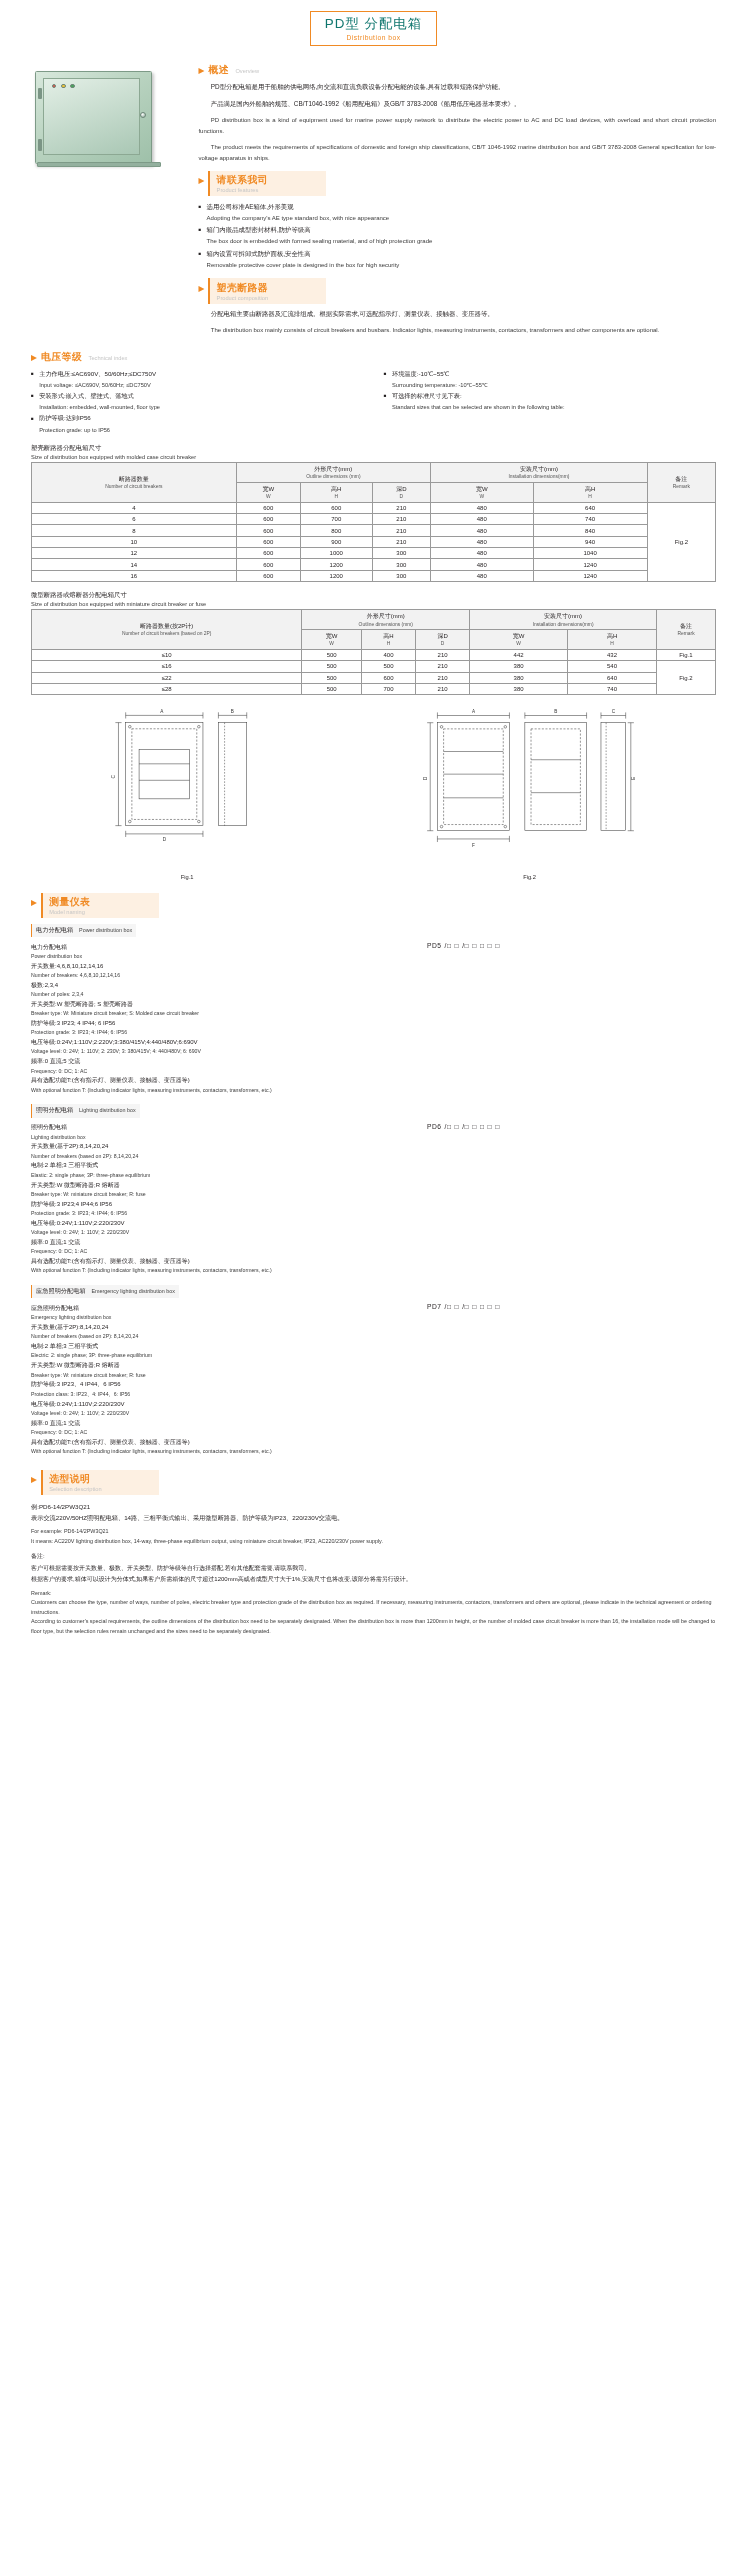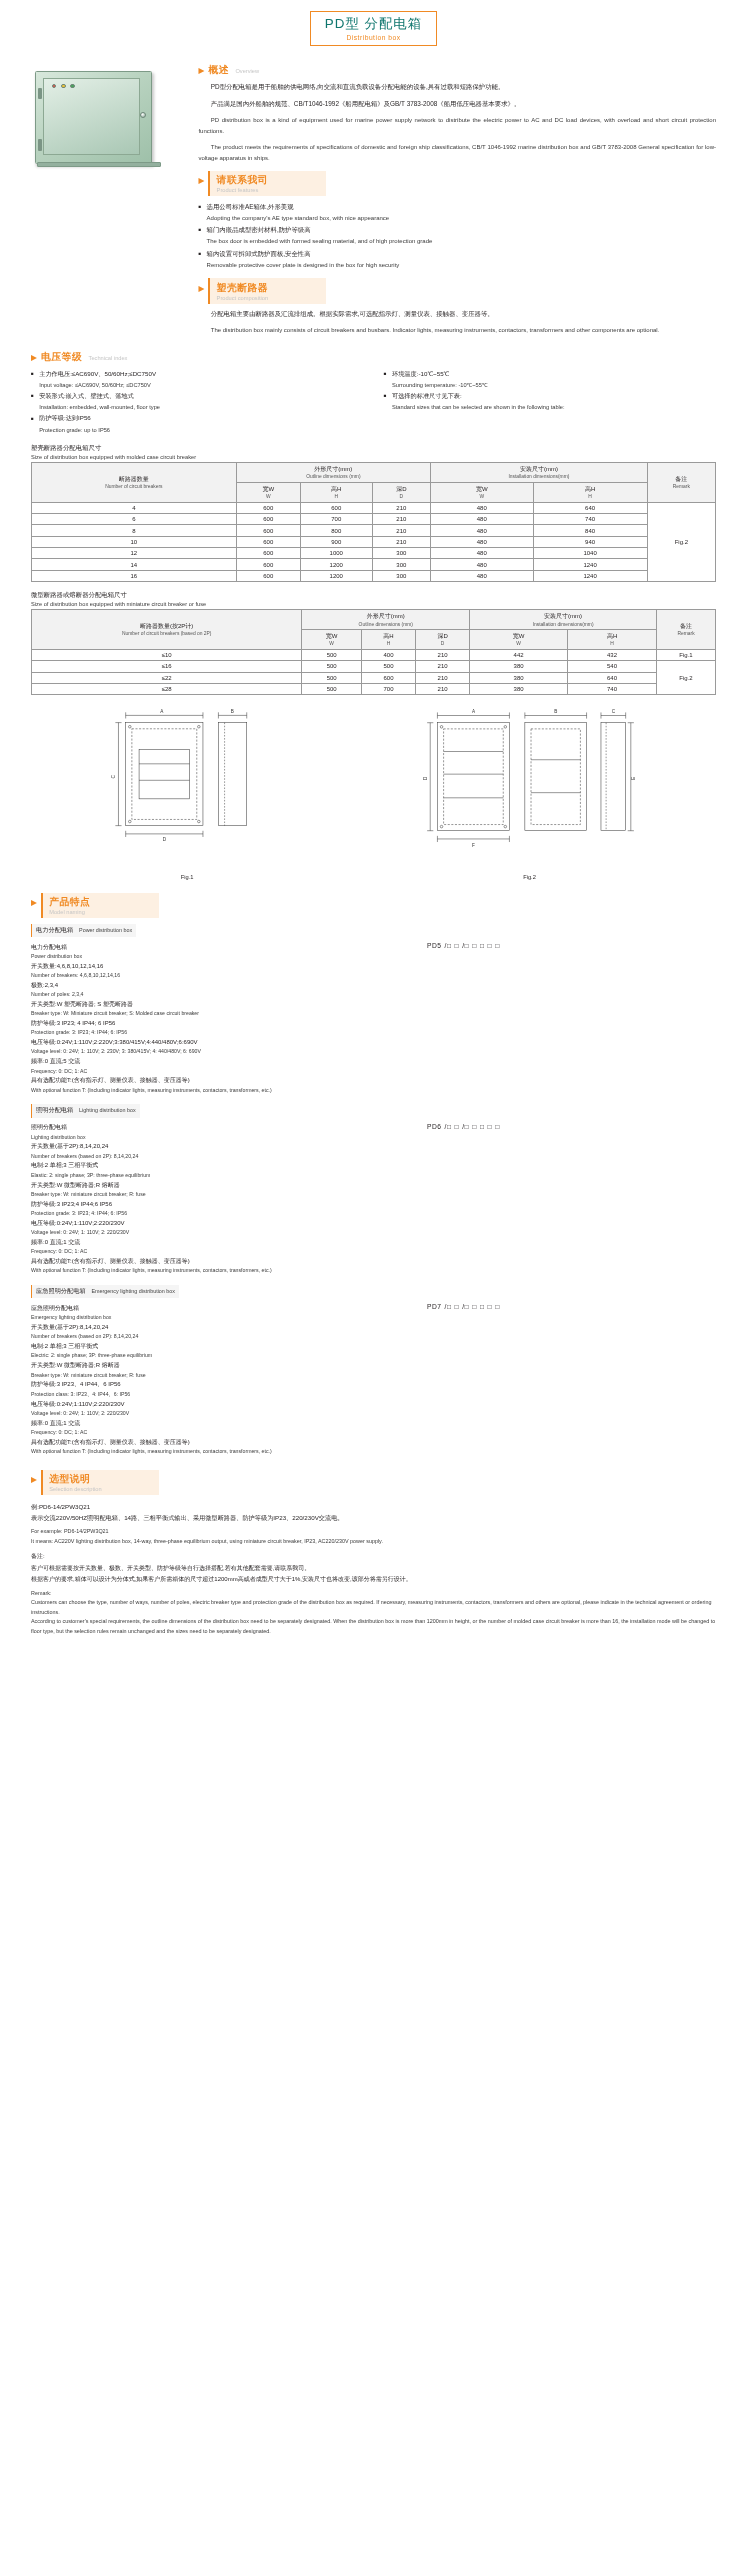--- a/index.html
+++ b/index.html
@@ -501,21 +501,21 @@
         </g>
       </svg>
       <div class="fig-cap">Fig.2</div>
     </div>
   </div>
 
   <div class="tech-wrap" style="margin-top:12.4px;">
     <div class="sec-head">
       <span class="sec-arrow">▶</span>
       <span class="band">
-        <span class="sec-cn">产品特点</span>
+        <span class="sec-cn">测量仪表</span>
         <span class="sec-en">Model naming</span>
       </span>
     </div>
   </div>
 
   <div class="model-block">
     <div class="model-sub">
       <span>电力分配电箱</span>
       <span class="en" style="margin-left:4.1px;">Power distribution box</span>
     </div>

